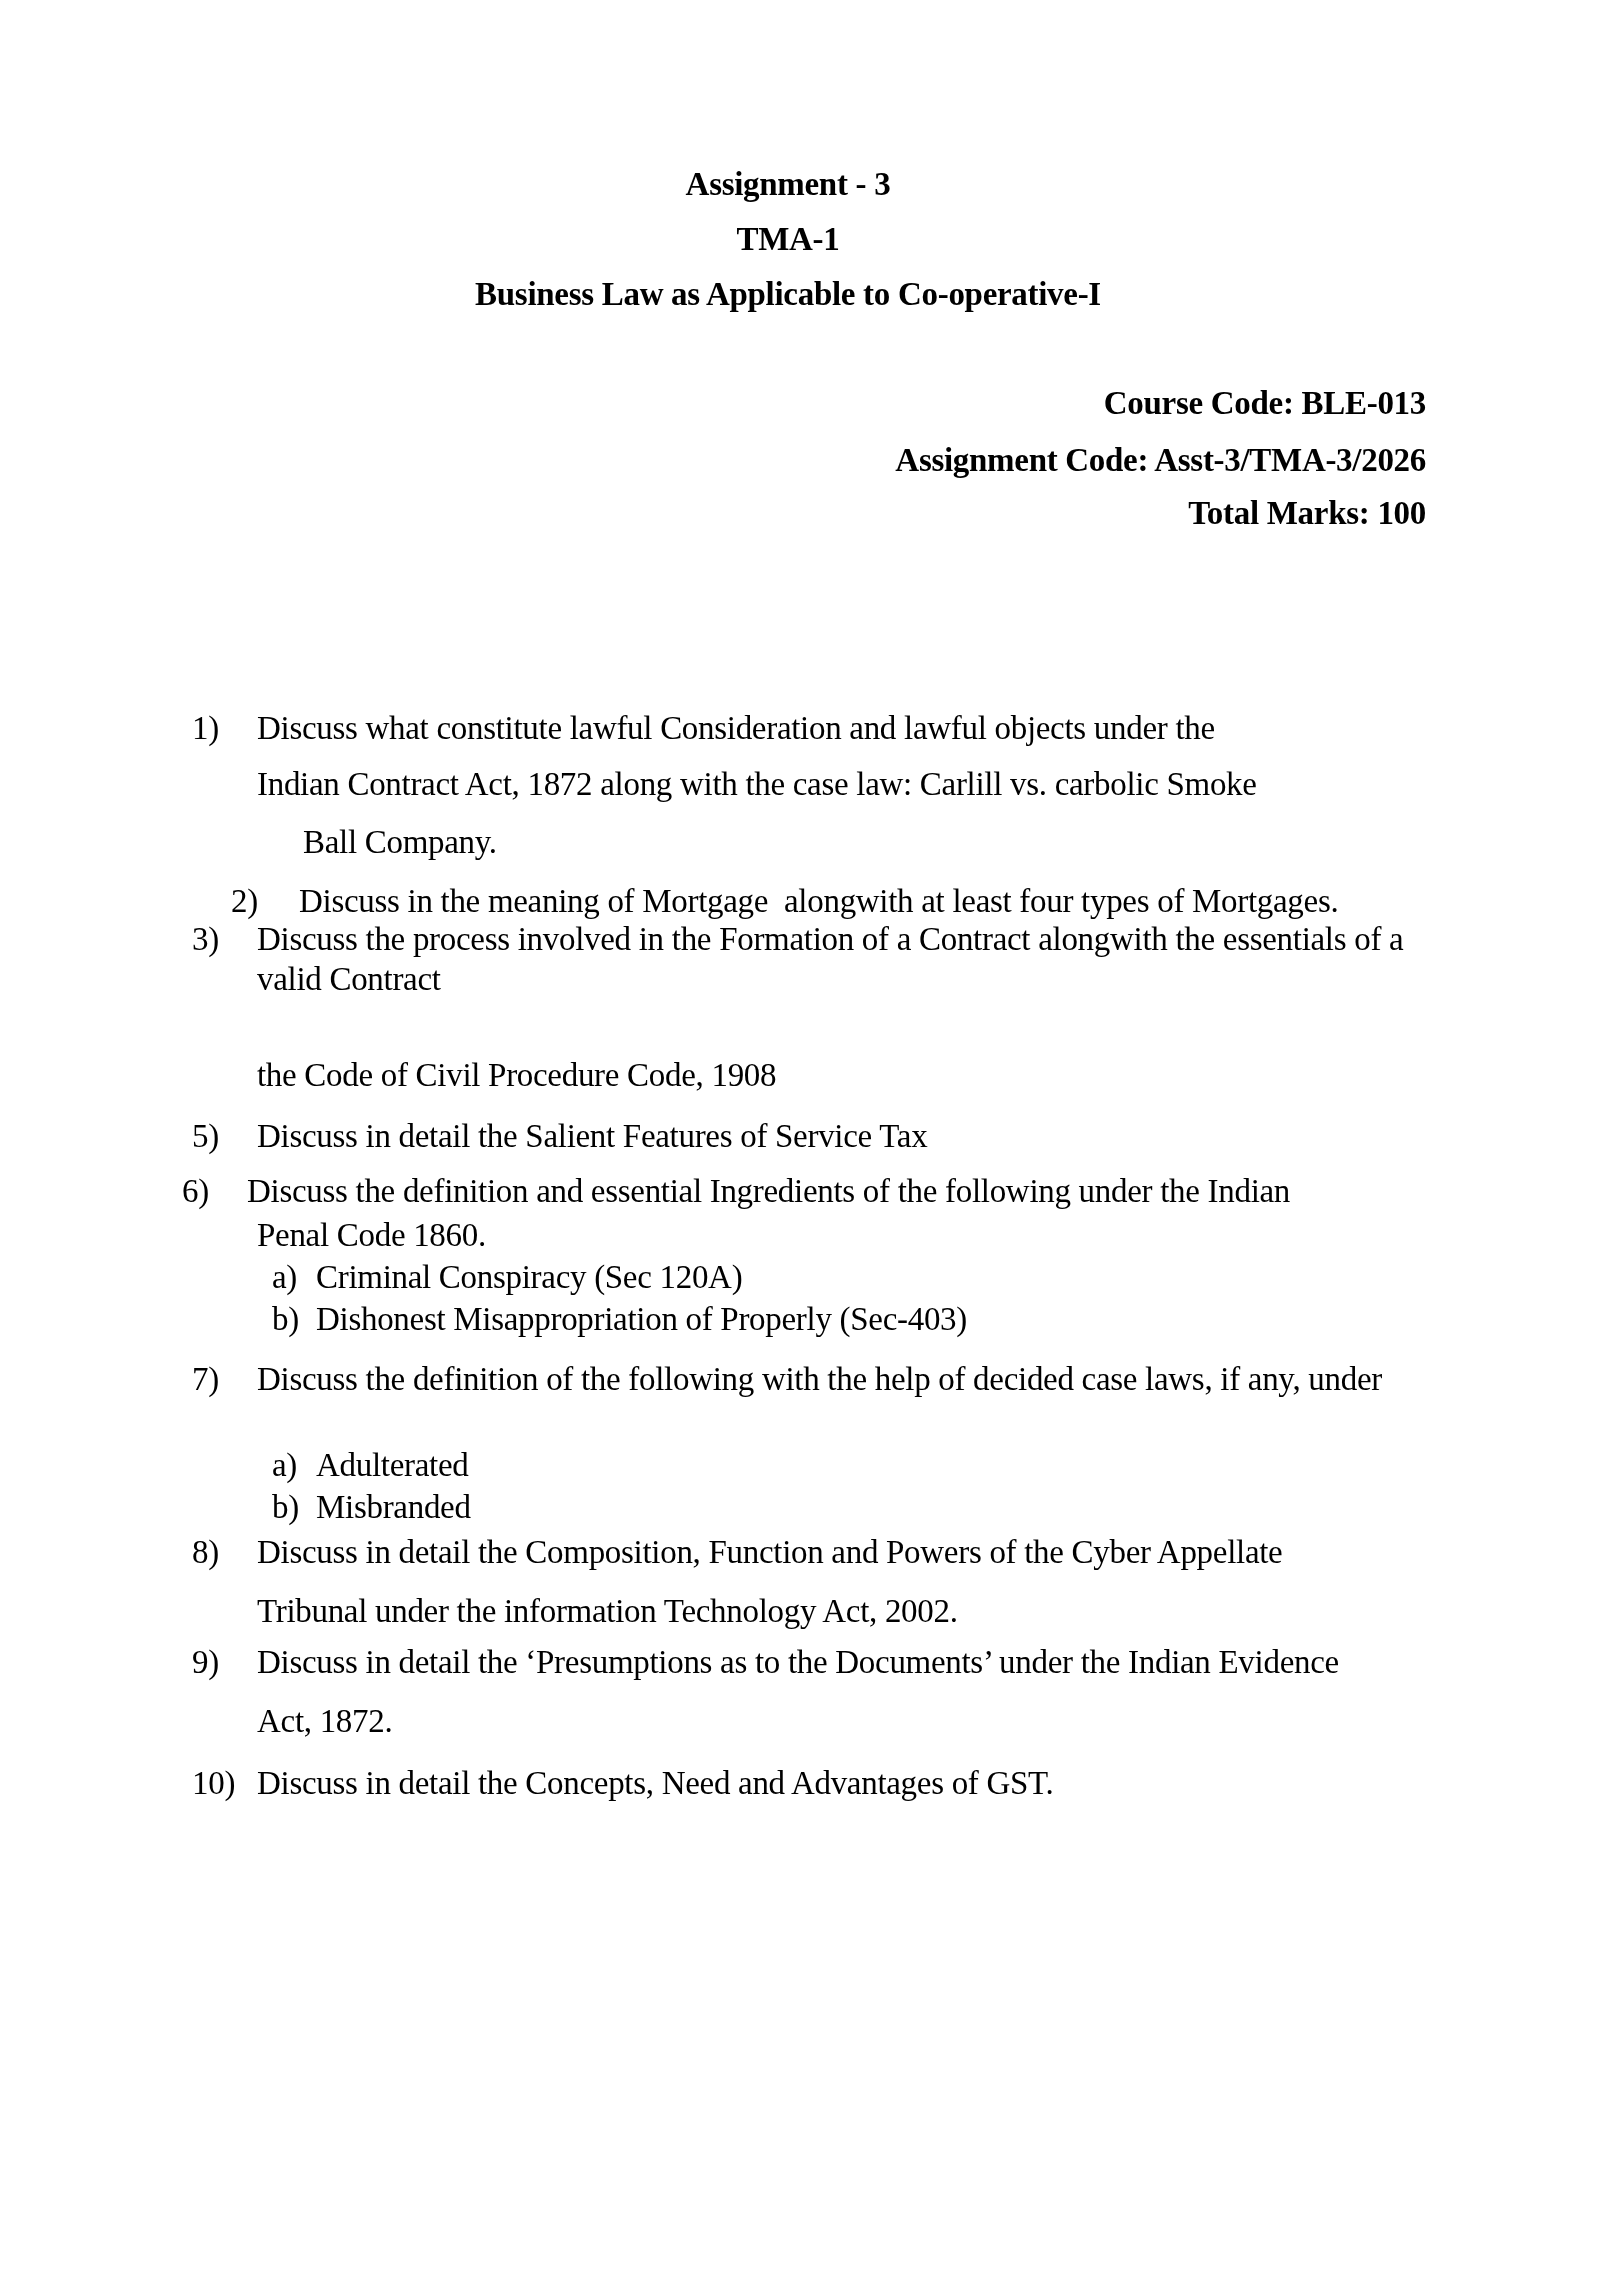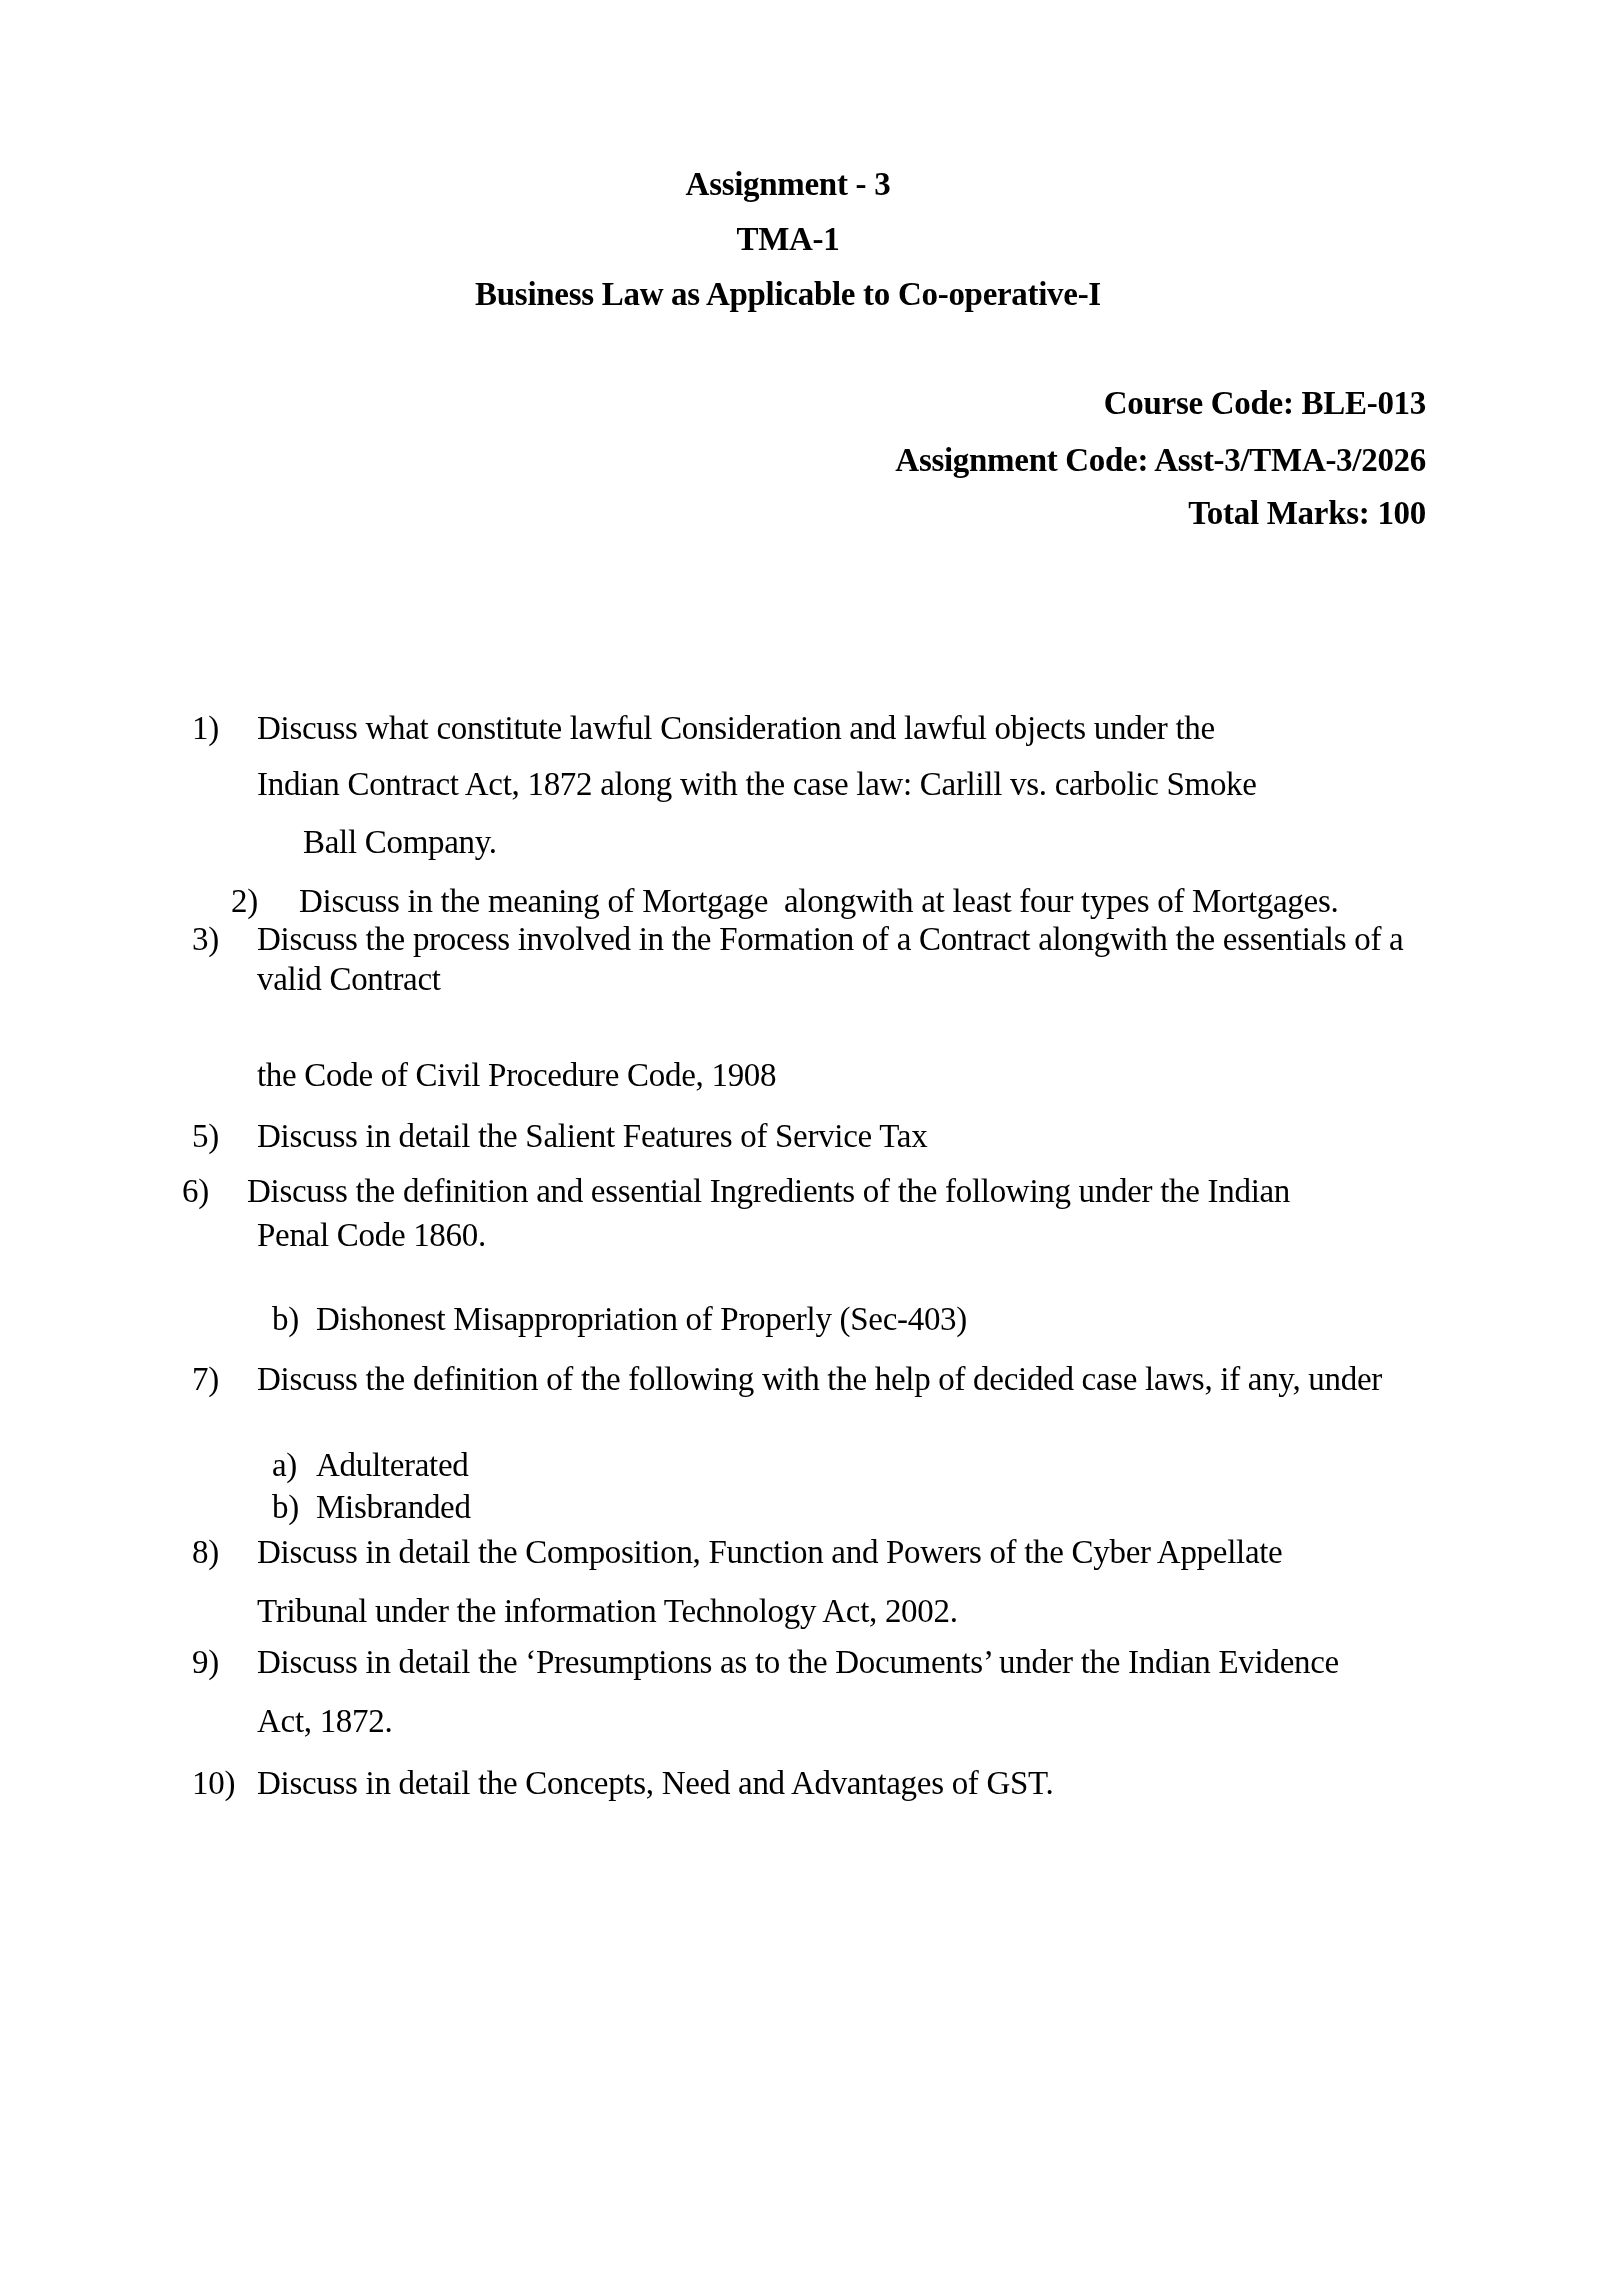--- a/index.html
+++ b/index.html
@@ -48,20 +48,21 @@
 
   <div class="line" style="top:923px;left:192px"><span class="num">3)</span><span>Discuss the process involved in the Formation of a Contract alongwith the essentials of a</span></div>
   <div class="line" style="top:963px;left:257px">valid Contract</div>
 
   <div class="line" style="top:1059px;left:257px">the Code of Civil Procedure Code, 1908</div>
 
   <div class="line" style="top:1120px;left:192px"><span class="num">5)</span><span>Discuss in detail the Salient Features of Service Tax</span></div>
 
   <div class="line" style="top:1175px;left:182px"><span class="num">6)</span><span>Discuss the definition and essential Ingredients of the following under the Indian</span></div>
   <div class="line" style="top:1219px;left:257px">Penal Code 1860.</div>
+  <div class="line" style="top:1261px;left:272px"><span class="sublabel">a)</span><span>Criminal Conspiracy (Sec 120A)</span></div>
   <div class="line" style="top:1303px;left:272px"><span class="sublabel">b)</span><span>Dishonest Misappropriation of Properly (Sec-403)</span></div>
 
   <div class="line" style="top:1363px;left:192px"><span class="num">7)</span><span>Discuss the definition of the following with the help of decided case laws, if any, under</span></div>
   <div class="line" style="top:1449px;left:272px"><span class="sublabel">a)</span><span>Adulterated</span></div>
   <div class="line" style="top:1491px;left:272px"><span class="sublabel">b)</span><span>Misbranded</span></div>
 
   <div class="line" style="top:1536px;left:192px"><span class="num">8)</span><span>Discuss in detail the Composition, Function and Powers of the Cyber Appellate</span></div>
   <div class="line" style="top:1595px;left:257px">Tribunal under the information Technology Act, 2002.</div>
 
   <div class="line" style="top:1646px;left:192px"><span class="num">9)</span><span>Discuss in detail the ‘Presumptions as to the Documents’ under the Indian Evidence</span></div>

